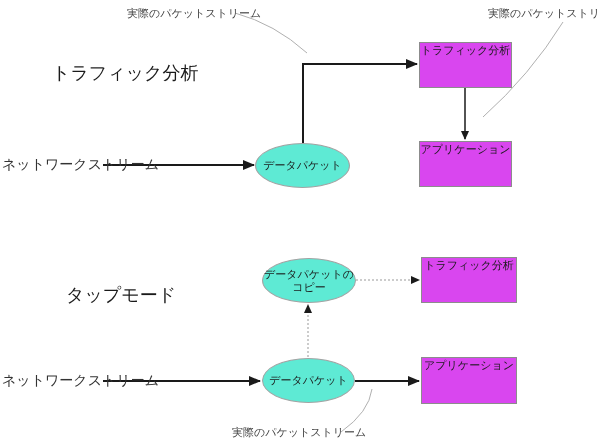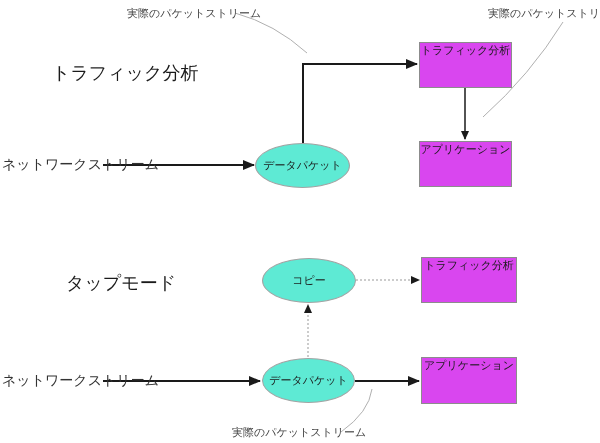--- a/index.html
+++ b/index.html
@@ -70,25 +70,26 @@
 </div>
 
 <div class="abs node-box" style="left:419px;top:42px;width:93px;height:46px;">
   <span>トラフィック分析</span>
 </div>
 
 <div class="abs node-box" style="left:419px;top:141px;width:93px;height:46px;">
   <span>アプリケーション</span>
 </div>
 
-<div class="abs mode-title" style="left:66px;top:272px;">タップモード</div>
+<div class="abs mode-title" style="left:66px;top:284px;">タップモード</div>
 
 <div class="abs small-label" style="left:2px;top:374px;">ネットワークストリーム</div>
 
 <div class="abs node-ellipse" style="left:262px;top:258px;width:94px;height:45px;">
+  <span>データパケットの</span>
   <span>コピー</span>
 </div>
 
 <div class="abs node-ellipse" style="left:262px;top:358px;width:93px;height:45px;">
   <span>データパケット</span>
 </div>
 
 <div class="abs node-box" style="left:421px;top:257px;width:96px;height:46px;">
   <span>トラフィック分析</span>
 </div>

